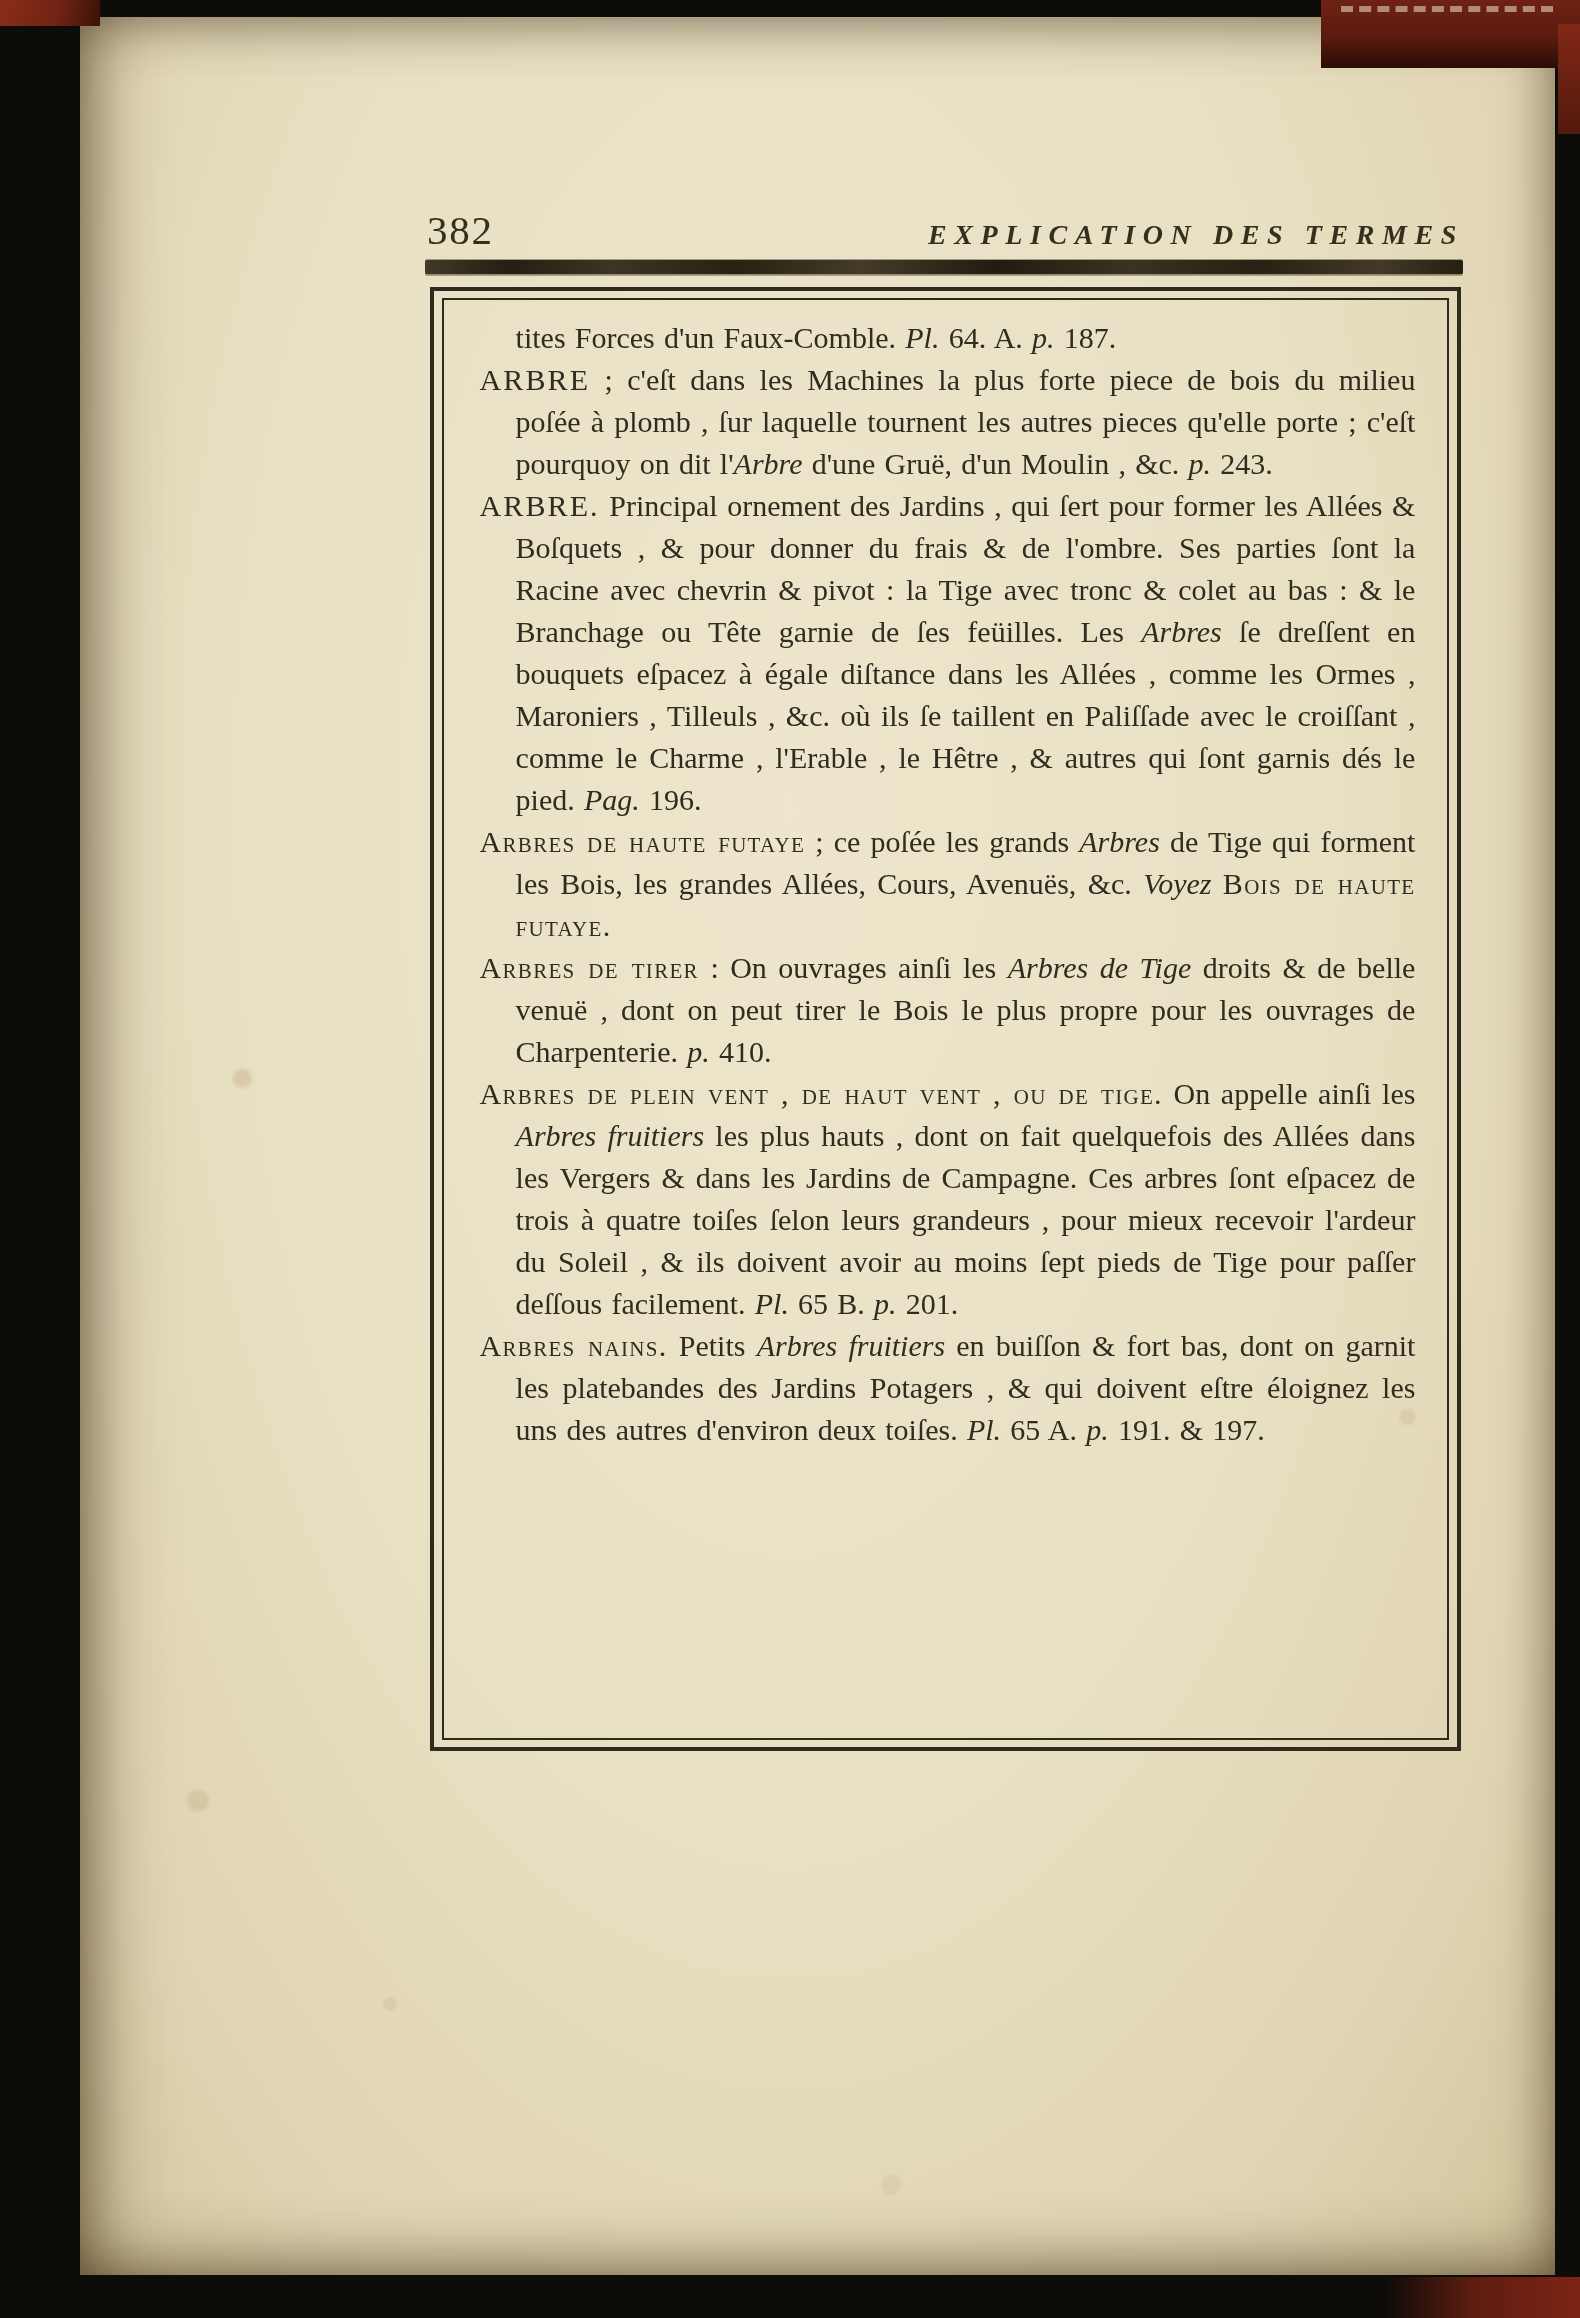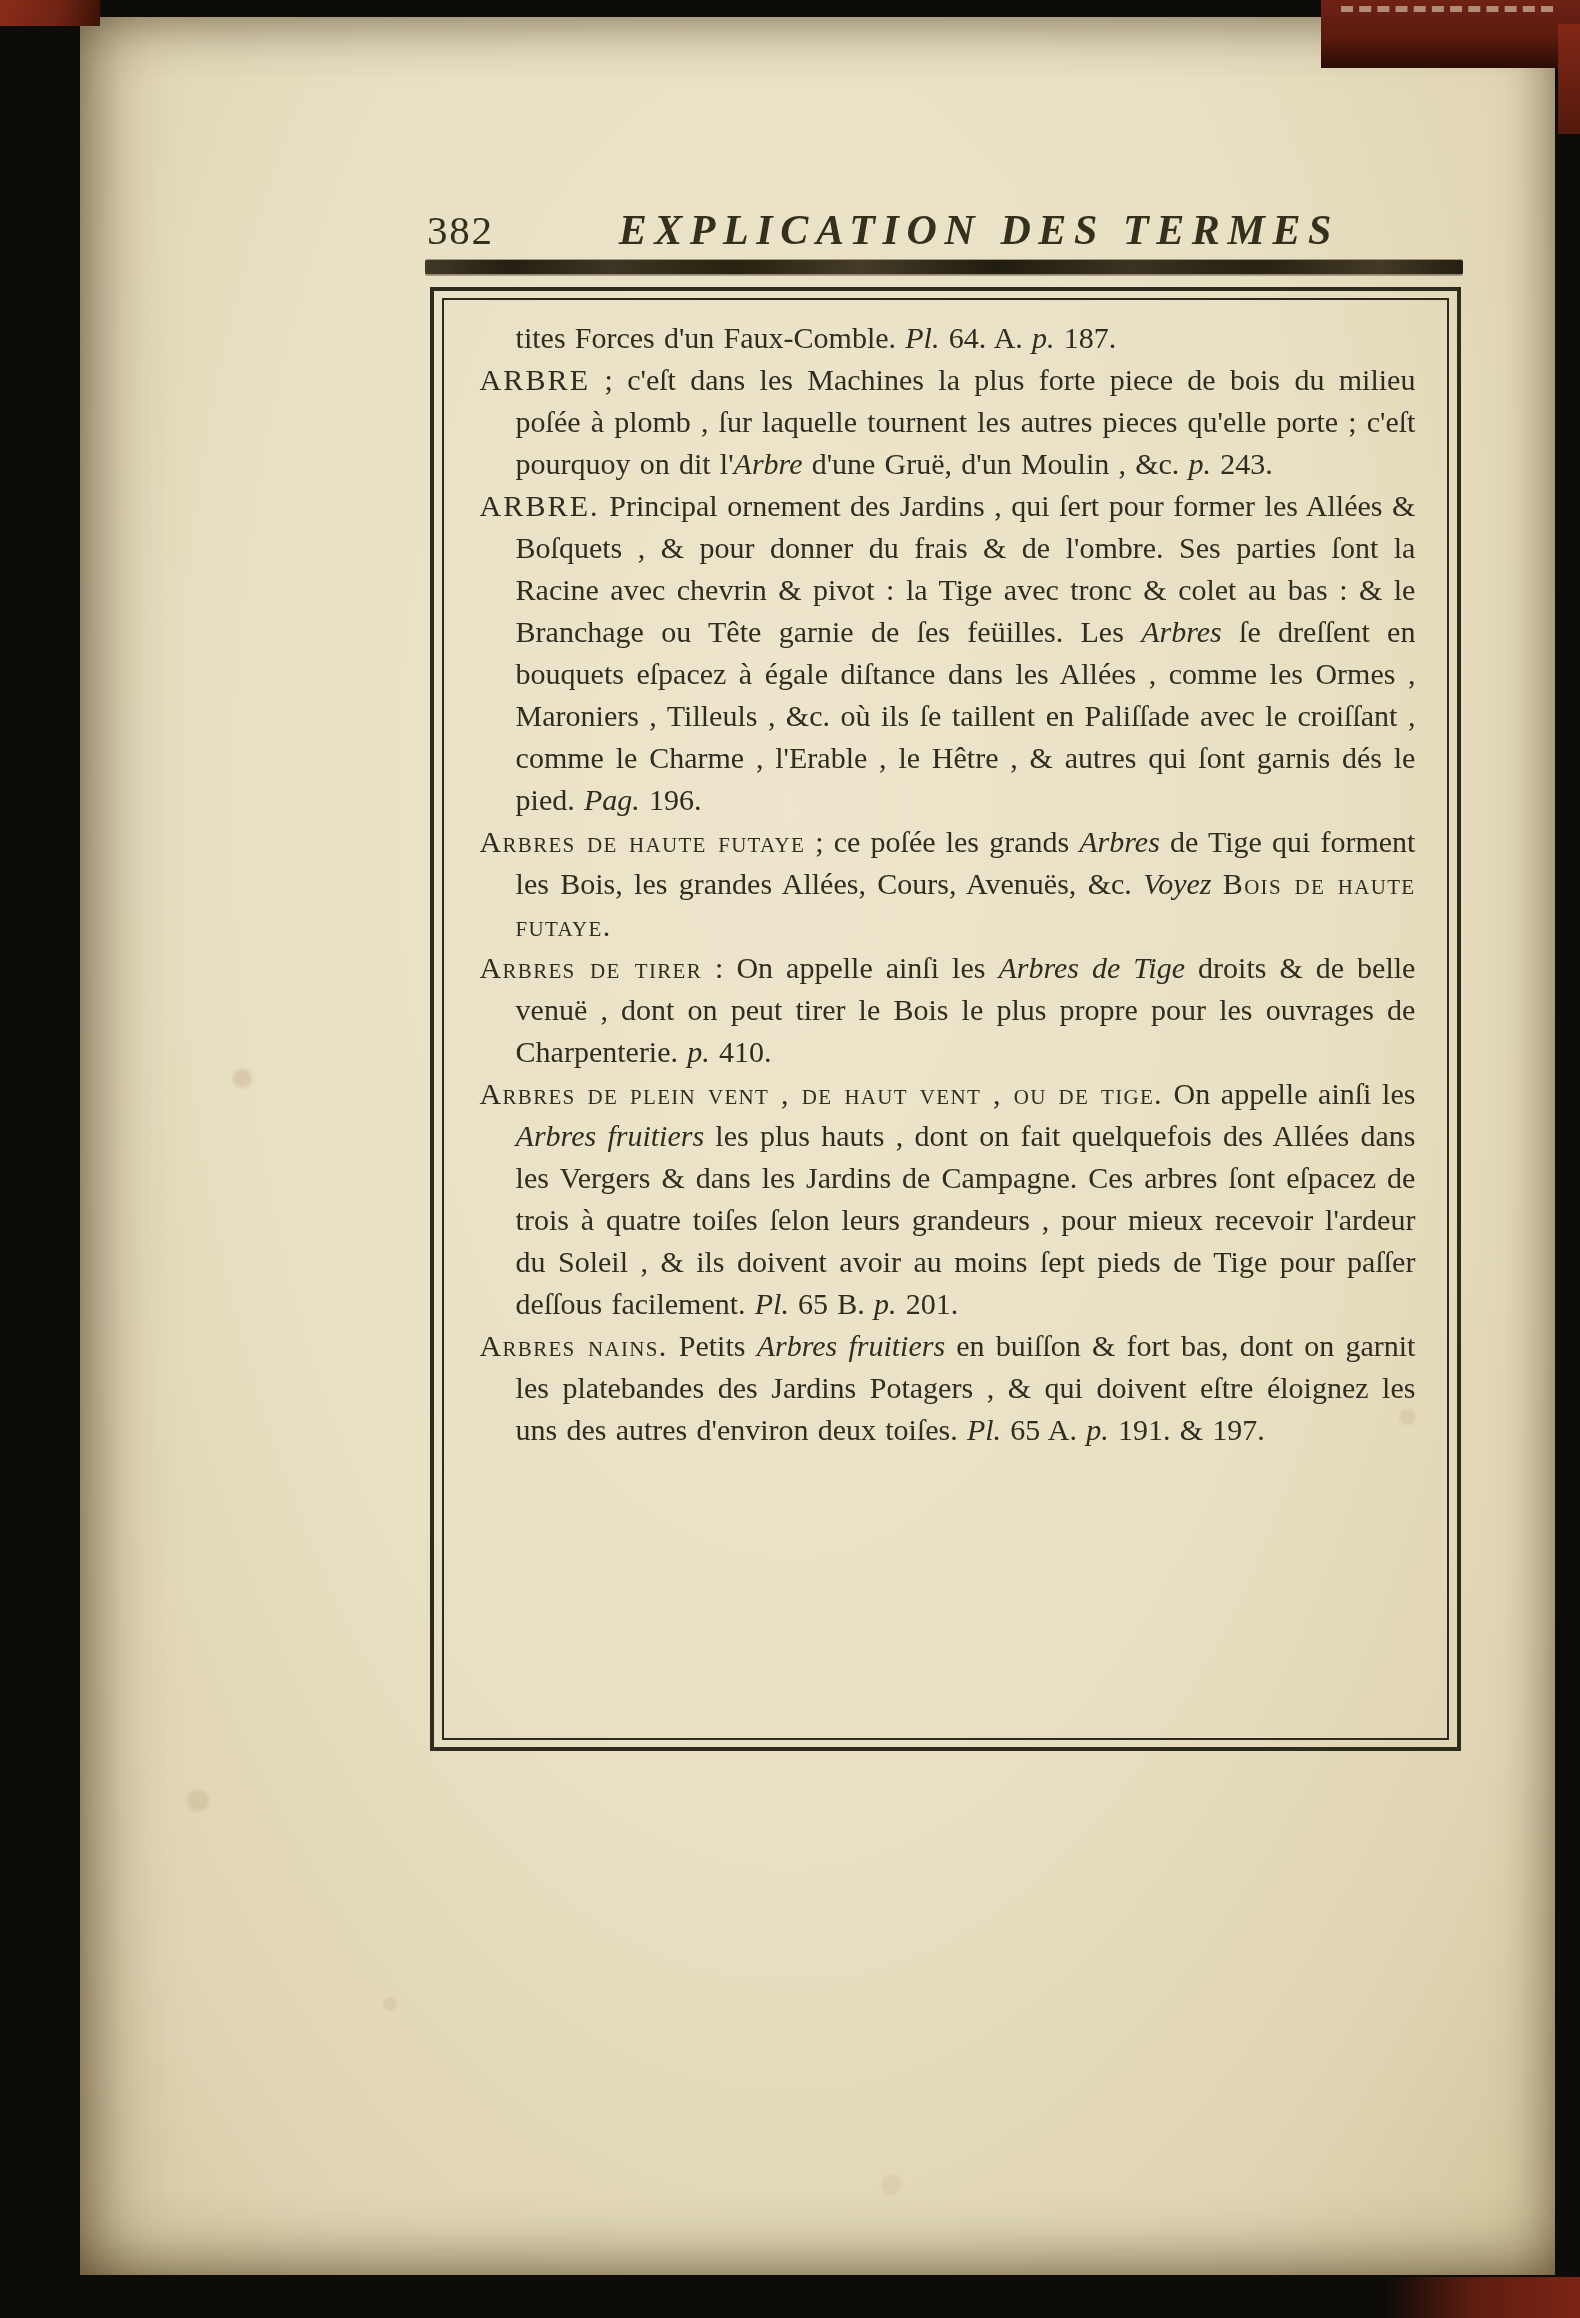--- a/index.html
+++ b/index.html
@@ -52,23 +52,23 @@
       inset 0 -38px 68px -30px rgba(50,30,5,0.45);
   }
 
   
   .page-header {
     position:absolute; top:189px; left:347px; width:1037px; height:53px;
     display:flex; align-items:baseline; color:#34301e;
   }
   .page-number { font-size:41px; letter-spacing:1.7px; }
   .running-title {
-    flex:1; text-align:center; white-space:nowrap;
+    flex:1; text-align:right; white-space:nowrap;
     font-style:italic; font-weight:600;
-    font-size:42px; letter-spacing:7.6px;
+    font-size:28px; letter-spacing:7.6px;
   }
 
   .head-rule {
     position:absolute; top:243px; left:345px; width:1038px; height:14.4px;
     border-radius:1.7px;
     background:linear-gradient(90deg,#423a28 0%,#241f12 8%,#3c3523 18%,#27220f 30%,
       #443c28 42%,#211c10 55%,#3a3321 68%,#262112 80%,#423a26 92%,#241f12 100%);
     box-shadow:0 1.7px 0 rgba(40,32,15,0.45), 0 -0.8px 0 rgba(40,32,15,0.5);
   }
 
@@ -113,21 +113,21 @@
 
     <div class="head-rule"></div>
 
     <div class="frame-outer">
       <div class="frame-inner">
         <div class="text-block" id="entries">
             <p class="entry cont"><span class="s-n">tites Forces d'un Faux-Comble. </span><span class="s-i">Pl.</span><span class="s-n"> 64. A. </span><span class="s-i">p.</span><span class="s-n"> 187.</span></p>
             <p class="entry"><span class="s-hw">ARBRE</span><span class="s-n"> ; c'eſt dans les Machines la plus forte piece de bois du milieu poſée à plomb , ſur laquelle tournent les autres pieces qu'elle porte ; c'eſt pourquoy on dit l'</span><span class="s-i">Arbre</span><span class="s-n"> d'une Gruë, d'un Moulin , &amp;c. </span><span class="s-i">p.</span><span class="s-n"> 243.</span></p>
             <p class="entry"><span class="s-hw">ARBRE.</span><span class="s-n"> Principal ornement des Jardins , qui ſert pour former les Allées &amp; Boſquets , &amp; pour donner du frais &amp; de l'ombre. Ses parties ſont la Racine avec chevrin &amp; pivot : la Tige avec tronc &amp; colet au bas : &amp; le Branchage ou Tête garnie de ſes feüilles. Les </span><span class="s-i">Arbres</span><span class="s-n"> ſe dreſſent en bouquets eſpacez à égale diſtance dans les Allées , comme les Ormes , Maroniers , Tilleuls , &amp;c. où ils ſe taillent en Paliſſade avec le croiſſant , comme le Charme , l'Erable , le Hêtre , &amp; autres qui ſont garnis dés le pied. </span><span class="s-i">Pag.</span><span class="s-n"> 196.</span></p>
             <p class="entry"><span class="s-sc">Arbres de haute futaye</span><span class="s-n"> ; ce poſée les grands </span><span class="s-i">Arbres</span><span class="s-n"> de Tige qui forment les Bois, les grandes Allées, Cours, Avenuës, &amp;c. </span><span class="s-i">Voyez</span><span class="s-n"> </span><span class="s-sc">Bois de haute futaye</span><span class="s-n">.</span></p>
-            <p class="entry"><span class="s-sc">Arbres de tirer</span><span class="s-n"> : On appelle ainſi les </span><span class="s-i">Arbres de Tige</span><span class="s-n"> droits &amp; de belle venuë , dont on peut tirer le Bois le plus propre pour les ouvrages de Charpenterie. </span><span class="s-i">p.</span><span class="s-n"> 410.</span></p>
+            <p class="entry"><span class="s-sc">Arbres de tirer</span><span class="s-n"> : On ouvrages ainſi les </span><span class="s-i">Arbres de Tige</span><span class="s-n"> droits &amp; de belle venuë , dont on peut tirer le Bois le plus propre pour les ouvrages de Charpenterie. </span><span class="s-i">p.</span><span class="s-n"> 410.</span></p>
             <p class="entry"><span class="s-sc">Arbres de plein vent , de haut vent , ou de tige.</span><span class="s-n"> On appelle ainſi les </span><span class="s-i">Arbres fruitiers</span><span class="s-n"> les plus hauts , dont on fait quelquefois des Allées dans les Vergers &amp; dans les Jardins de Campagne. Ces arbres ſont eſpacez de trois à quatre toiſes ſelon leurs grandeurs , pour mieux recevoir l'ardeur du Soleil , &amp; ils doivent avoir au moins ſept pieds de Tige pour paſſer deſſous facilement. </span><span class="s-i">Pl.</span><span class="s-n"> 65 B. </span><span class="s-i">p.</span><span class="s-n"> 201.</span></p>
             <p class="entry"><span class="s-sc">Arbres nains.</span><span class="s-n"> Petits </span><span class="s-i">Arbres fruitiers</span><span class="s-n"> en buiſſon &amp; fort bas, dont on garnit les platebandes des Jardins Potagers , &amp; qui doivent eſtre éloignez les uns des autres d'environ deux toiſes. </span><span class="s-i">Pl.</span><span class="s-n"> 65 A. </span><span class="s-i">p.</span><span class="s-n"> 191. &amp; 197.</span></p>
           </div>
       </div>
     </div>
 
   </div>
 
   <div class="cover-top-left"></div>
   <div class="cover-top-right"></div>

